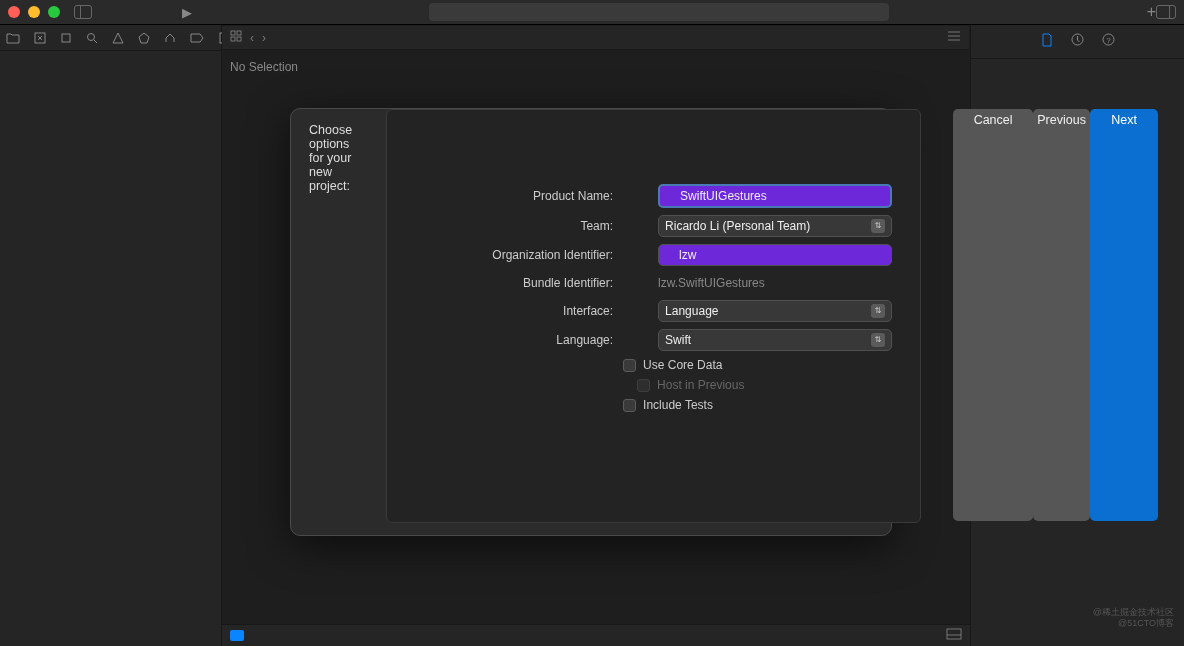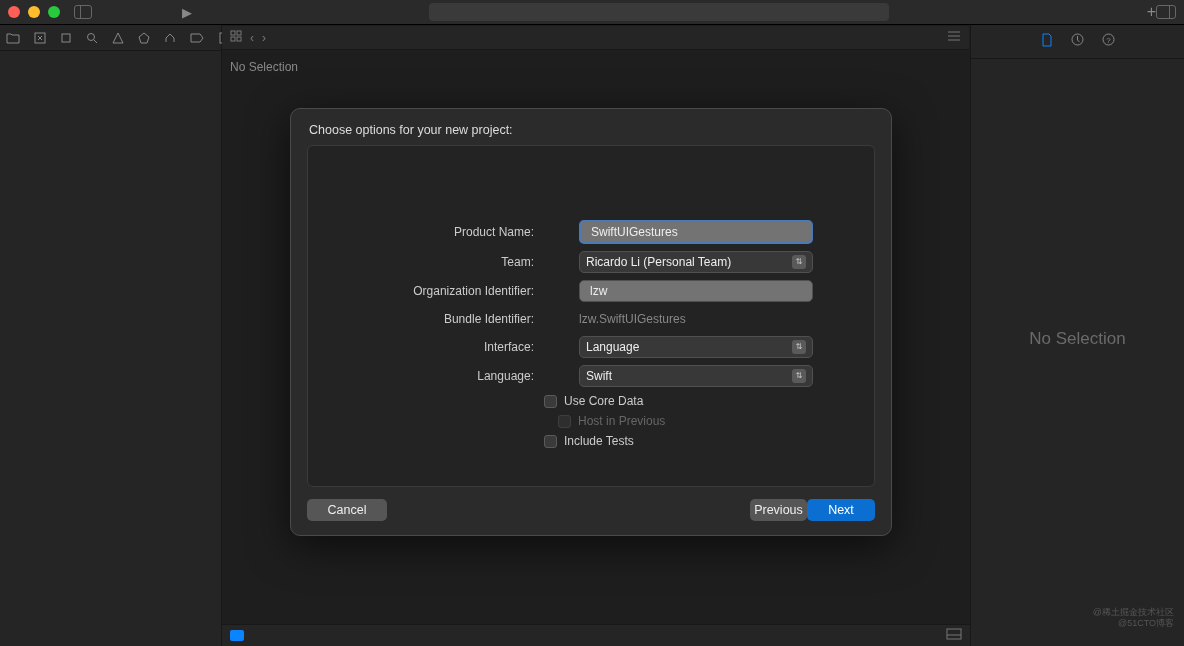--- a/index.html
+++ b/index.html
@@ -41,27 +41,27 @@
     .rp-noselection { color: #6a6a6a; font-size: 17px; }
 
     
     .main { position: absolute; left: 222px; top: 50px; right: 214px; bottom: 0; background: #1e1e1e; }
     .main-noselection { position: absolute; left: 8px; top: 10px; color: #888; font-size: 12px; }
     .bottom-status { position: absolute; left: 222px; right: 214px; bottom: 0; height: 22px; background: #252526; border-top: 1px solid #181818; display: flex; align-items: center; justify-content: space-between; padding: 0 8px; }
     .bs-icon { width: 14px; height: 11px; background: #0a84ff; border-radius: 2px; }
     .bs-right { color: #777; font-size: 12px; }
 
     
-    .modal { position: absolute; top: 108px; left: 290px; width: 602px; height: 428px; background: #2b2b2b; border: 1px solid #4a4a4a; border-radius: 10px; box-shadow: 0 10px 40px rgba(0,0,0,0.6); display: flex; flex-direction: column; }
+    .modal { position: absolute; top: 108px; left: 290px; width: 602px; height: 428px; background: #2b2b2b; border: 1px solid #4a4a4a; border-radius: 10px; box-shadow: 0 10px 40px rgba(0,0,0,0.6); display: flex; flex-direction: row; }
     .modal-title { padding: 14px 18px 8px; color: #ddd; font-size: 12.5px; }
     .modal-body { flex: 1; margin: 0 16px 12px; background: #232323; border: 1px solid #3a3a3a; border-radius: 6px; padding: 74px 28px 30px; }
     .form-row { display: flex; align-items: center; margin-bottom: 7px; gap: 35px; }
     .form-label { width: 208px; text-align: right; color: #ccc; font-size: 12px; padding-right: 10px; }
     .form-control { flex: 0 0 234px; }
-    .text-input { width: 100%; background: #737373; border: 2px solid #4a7ab5; border-radius: 5px; padding: 3px 10px; color: #eee; font-size: 12px; outline: none; }
+    .text-input { width: 100%; background: #6d28d9; border: 2px solid #4a7ab5; border-radius: 5px; padding: 3px 20px; color: #eee; font-size: 12px; outline: none; }
     .text-input.noborder { border: 1px solid #505050; }
     .select { width: 100%; background: #383838; border: 1px solid #505050; border-radius: 5px; padding: 3px 6px; color: #eee; font-size: 12px; position: relative; display: flex; align-items: center; justify-content: space-between; }
     .select-caret { width: 14px; height: 14px; background: #5a5a5a; border-radius: 3px; display: flex; align-items: center; justify-content: center; color: #ccc; font-size: 8px; line-height: 1; }
     .static-val { color: #888; font-size: 12px; padding: 3px 0; }
     .checkbox-row { display: flex; align-items: center; margin-bottom: 6px; }
     .checkbox-row .form-label { width: 208px; }
     .cb { width: 13px; height: 13px; background: #3a3a3a; border: 1px solid #5a5a5a; border-radius: 3px; margin-right: 7px; }
     .cb-label { color: #ccc; font-size: 12px; }
     .cb-label.disabled { color: #666; }
     .cb.disabled { opacity: 0.5; }

